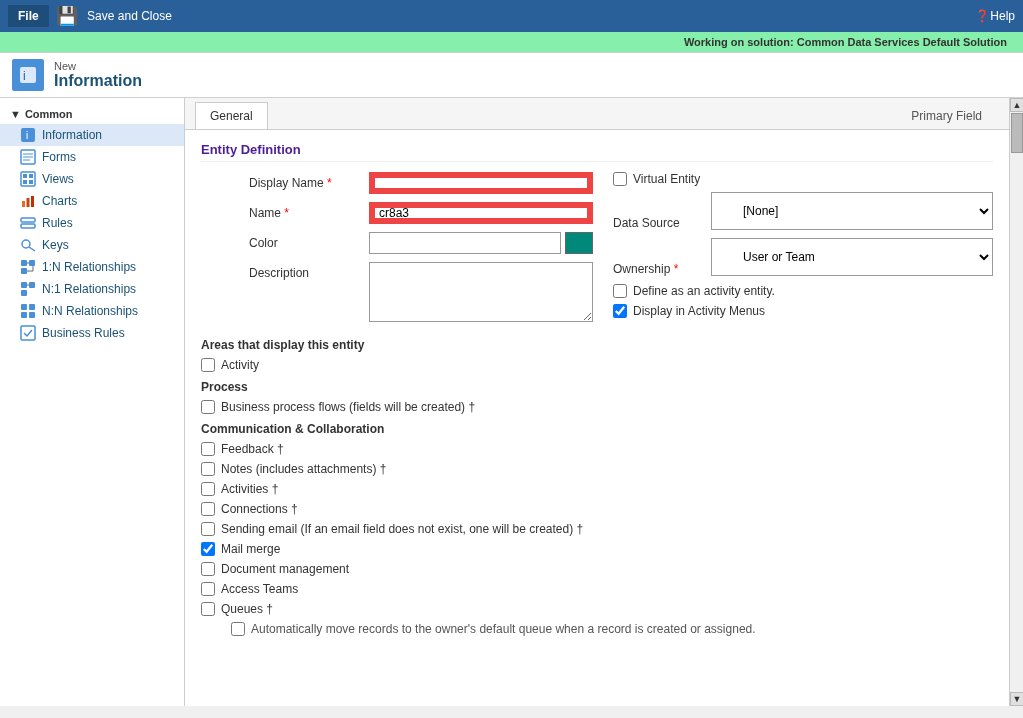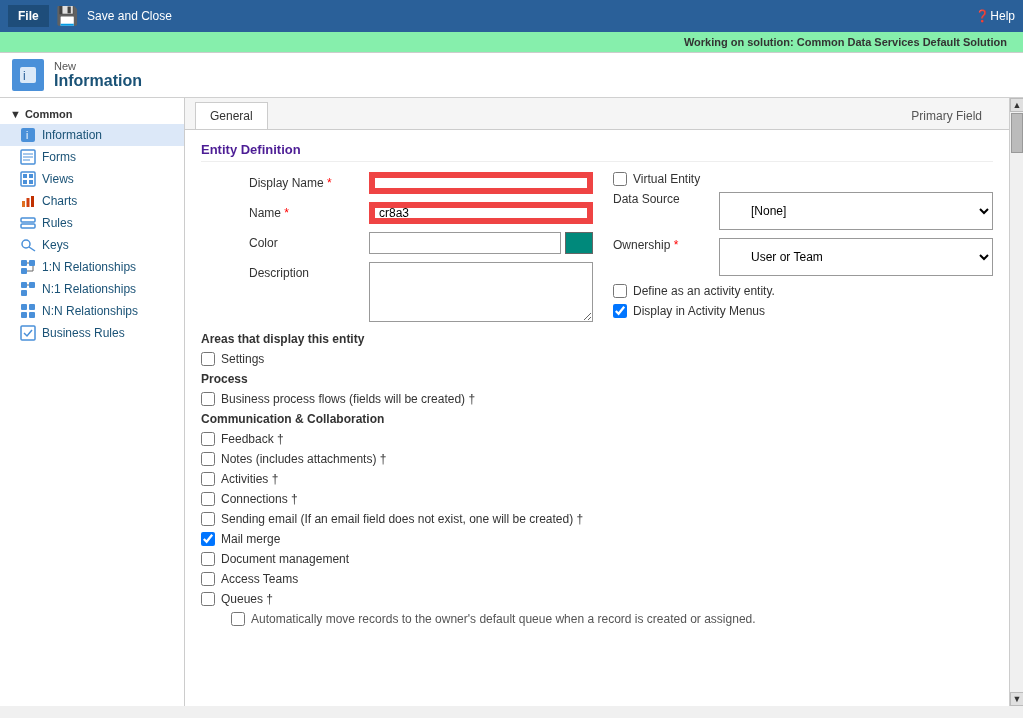--- a/index.html
+++ b/index.html
@@ -55,27 +55,27 @@
     .form-input { flex: 1; height: 22px; border: 6px solid #ef4444; padding: 0 4px; font-size: 12px; outline: none; }
     .form-select { flex: 1; height: 22px; border: 1px solid #999; font-size: 12px; background: #fff; }
 
     .color-row { display: flex; align-items: center; gap: 4px; }
     .color-input { flex: 1; height: 22px; border: 1px solid #999; padding: 0 4px; font-size: 12px; }
     .color-swatch { width: 28px; height: 22px; background: #00897b; border: 1px solid #666; cursor: pointer; }
 
     .textarea-field { width: 100%; height: 60px; border: 1px solid #999; padding: 4px; font-size: 12px; resize: vertical; }
     .checkbox-row { display: flex; align-items: center; gap: 6px; margin-bottom: 6px; font-size: 12px; }
     .checkbox-row input[type=checkbox] { width: 14px; height: 14px; }
-    .right-field-row { display: flex; align-items: flex-start; margin-bottom: 8px; gap: 16px; }
+    .right-field-row { display: flex; align-items: flex-end; margin-bottom: 8px; gap: 8px; }
     .right-label { width: 90px; font-size: 12px; color: #333; }
     .right-label.required::after { content: ' *'; color: red; }
     .right-select { flex: 1; height: 38px; border: 1px solid #999; font-size: 12px; background: #fff; padding-left: 27px; }
 
     
-    .subsection { margin-top: 2px; }
+    .subsection { margin-top: 8px; }
     .subsection-title { font-size: 12px; font-weight: bold; color: #333; margin-bottom: 6px; }
 
     
     .right-scrollbar { width: 14px; background: #f0f0f0; border-left: 1px solid #ccc; flex-shrink: 0; position: relative; }
     .scrollbar-thumb { width: 12px; background: #bbb; border: 1px solid #999; height: 40px; margin: 1px; position: absolute; top: 0; cursor: pointer; }
     .scroll-arrow { width: 14px; height: 14px; background: #e0e0e0; border: 1px solid #bbb; display: flex; align-items: center; justify-content: center; cursor: pointer; font-size: 9px; position: absolute; }
     .scroll-arrow.top { top: 0; }
     .scroll-arrow.bottom { bottom: 0; }
   </style>
 </head>
@@ -261,21 +261,21 @@
             <input type="checkbox" checked="" style="">
             <span>Display in Activity Menus</span>
           </div>
         </div>
       </div>
 
       <div class="subsection">
         <div class="subsection-title">Areas that display this entity</div>
         <div class="checkbox-row">
           <input type="checkbox" style="">
-          <span>Settings</span>
+          <span>Activity</span>
         </div>
       </div>
 
       <div class="subsection">
         <div class="subsection-title">Process</div>
         <div class="checkbox-row">
           <input type="checkbox" style="">
           <span>Business process flows (fields will be created) †</span>
         </div>
       </div>

